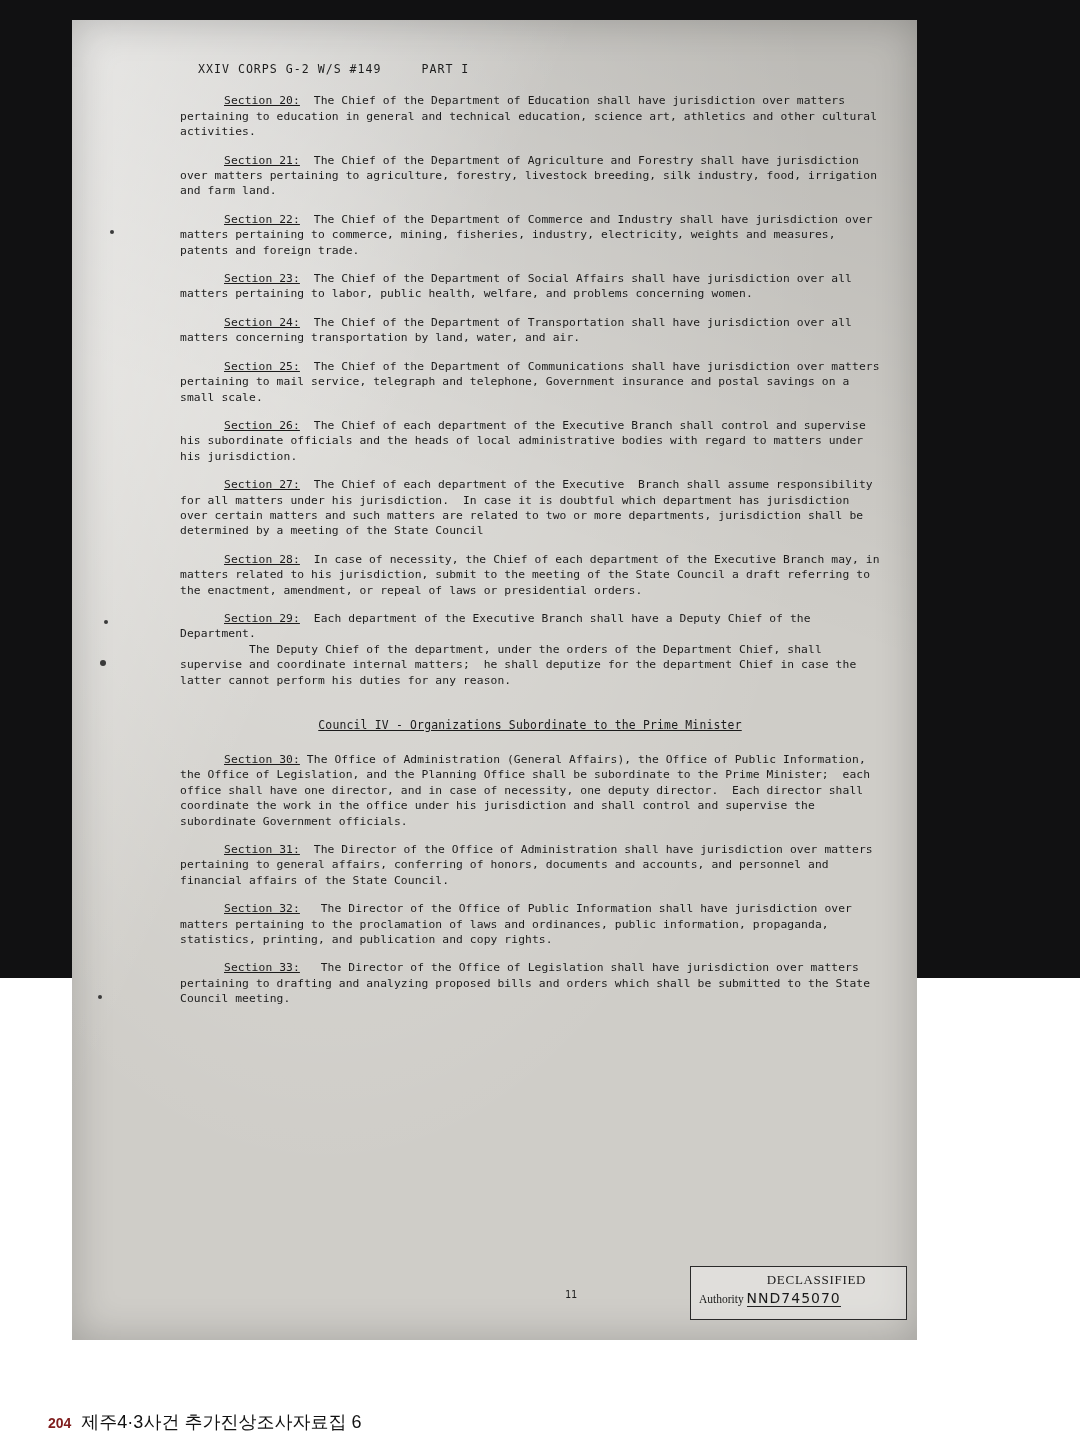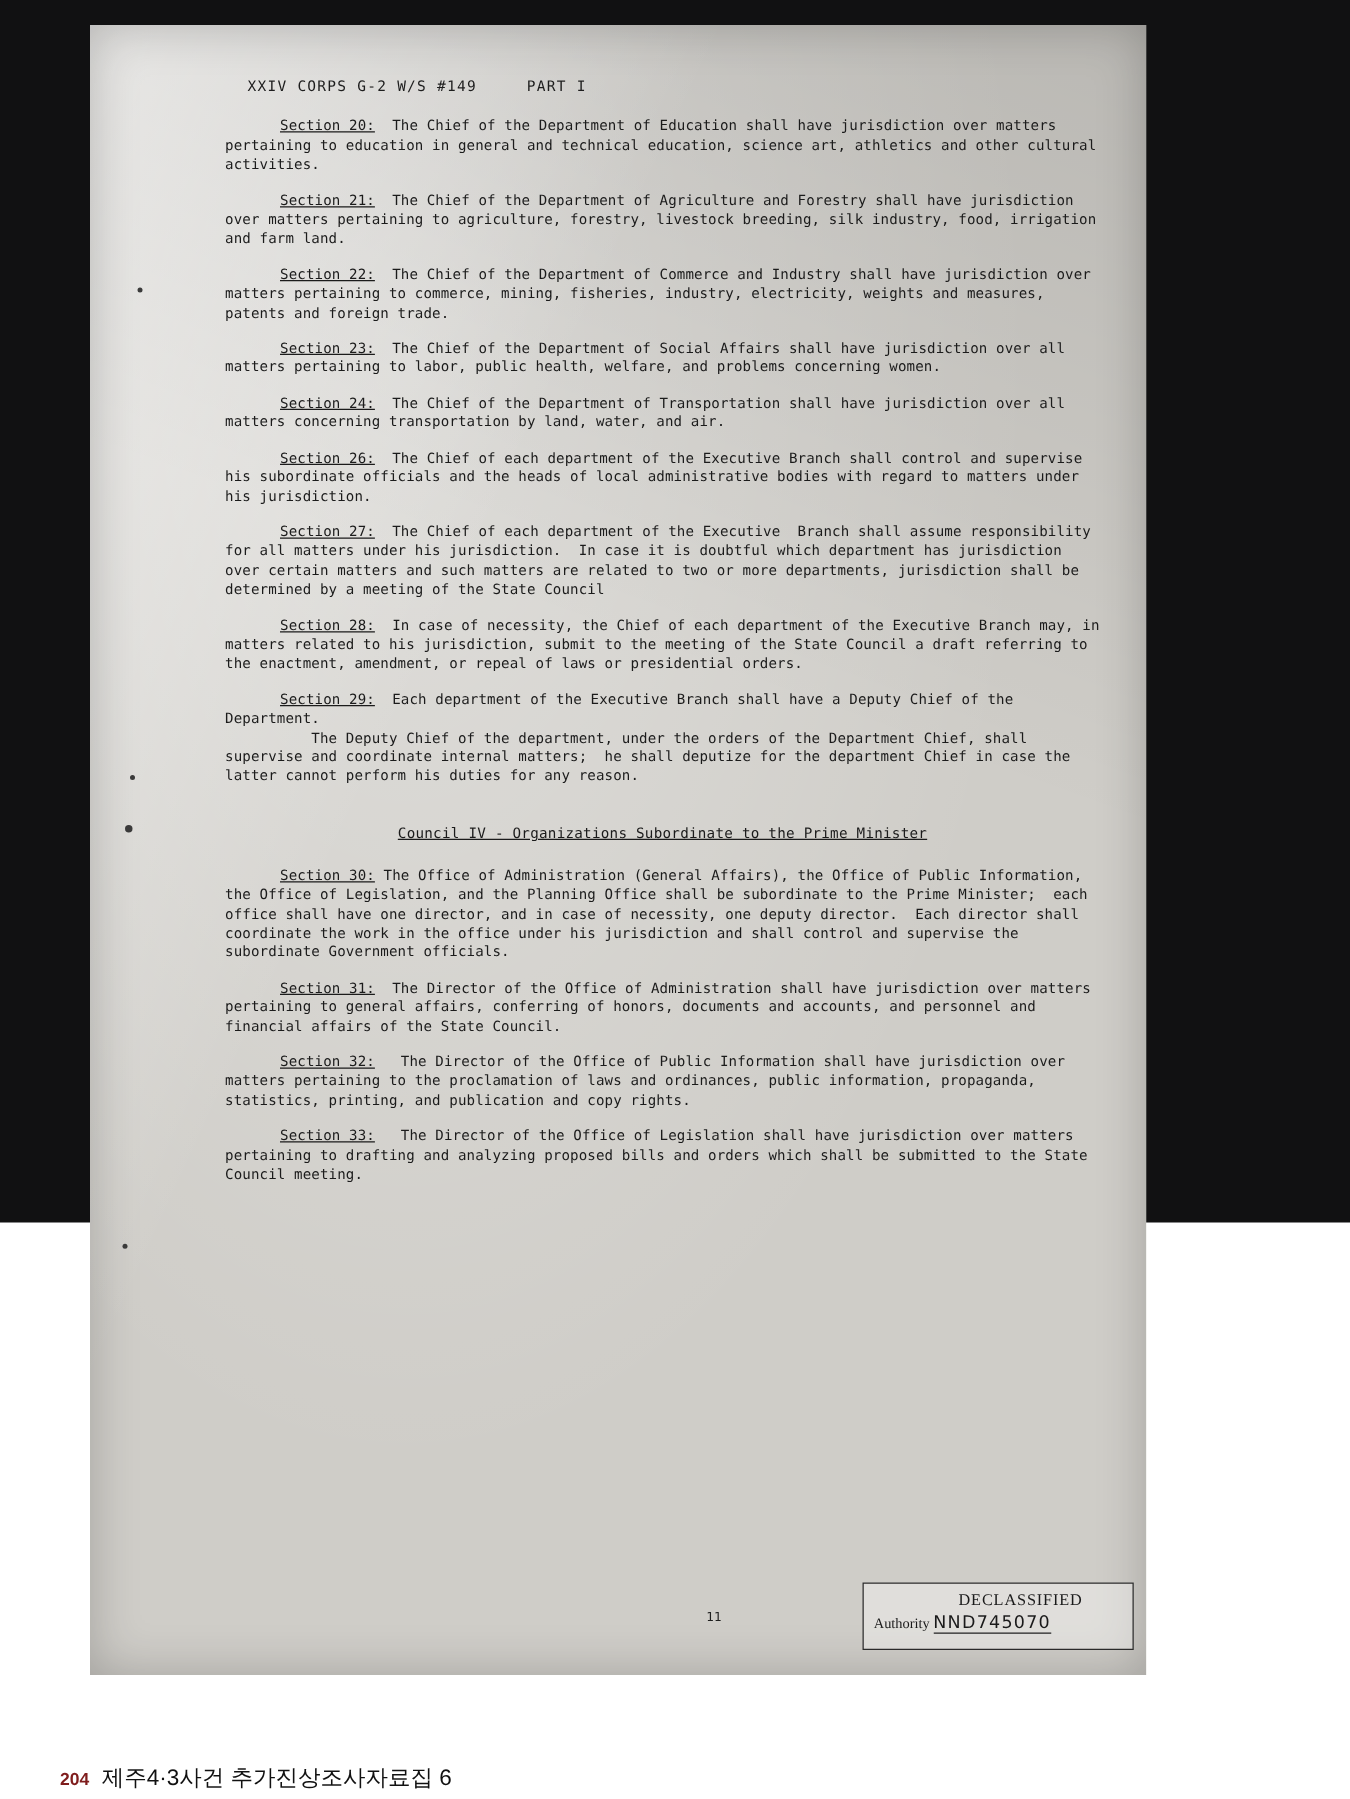--- a/index.html
+++ b/index.html
@@ -174,20 +174,21 @@
         <div class="para typed"><span class="lbl">Section 20:</span><span>  The Chief of the Department of Education shall have jurisdiction over matters pertaining to education in general and technical education, science art, athletics and other cultural activities.</span></div>
 
         <div class="para typed"><span class="lbl">Section 21:</span><span>  The Chief of the Department of Agriculture and Forestry shall have jurisdiction over matters pertaining to agriculture, forestry, livestock breeding, silk industry, food, irrigation and farm land.</span></div>
 
         <div class="para typed"><span class="lbl">Section 22:</span><span>  The Chief of the Department of Commerce and Industry shall have jurisdiction over matters pertaining to commerce, mining, fisheries, industry, electricity, weights and measures, patents and foreign trade.</span></div>
 
         <div class="para typed"><span class="lbl">Section 23:</span><span>  The Chief of the Department of Social Affairs shall have jurisdiction over all matters pertaining to labor, public health, welfare, and problems concerning women.</span></div>
 
         <div class="para typed"><span class="lbl">Section 24:</span><span>  The Chief of the Department of Transportation shall have jurisdiction over all matters concerning transportation by land, water, and air.</span></div>
 
+        <div class="para typed"><span class="lbl">Section 25:</span><span>  The Chief of the Department of Communications shall have jurisdiction over matters pertaining to mail service, telegraph and telephone, Government insurance and postal savings on a small scale.</span></div>
 
         <div class="para typed"><span class="lbl">Section 26:</span><span>  The Chief of each department of the Executive Branch shall control and supervise his subordinate officials and the heads of local administrative bodies with regard to matters under his jurisdiction.</span></div>
 
         <div class="para typed"><span class="lbl">Section 27:</span><span>  The Chief of each department of the Executive  Branch shall assume responsibility for all matters under his jurisdiction.  In case it is doubtful which department has jurisdiction over certain matters and such matters are related to two or more departments, jurisdiction shall be determined by a meeting of the State Council</span></div>
 
         <div class="para typed"><span class="lbl">Section 28:</span><span>  In case of necessity, the Chief of each department of the Executive Branch may, in matters related to his jurisdiction, submit to the meeting of the State Council a draft referring to the enactment, amendment, or repeal of laws or presidential orders.</span></div>
 
         <div class="para typed"><span class="lbl">Section 29:</span><span>  Each department of the Executive Branch shall have a Deputy Chief of the Department.
           The Deputy Chief of the department, under the orders of the Department Chief, shall supervise and coordinate internal matters;  he shall deputize for the department Chief in case the latter cannot perform his duties for any reason.</span></div>
 

